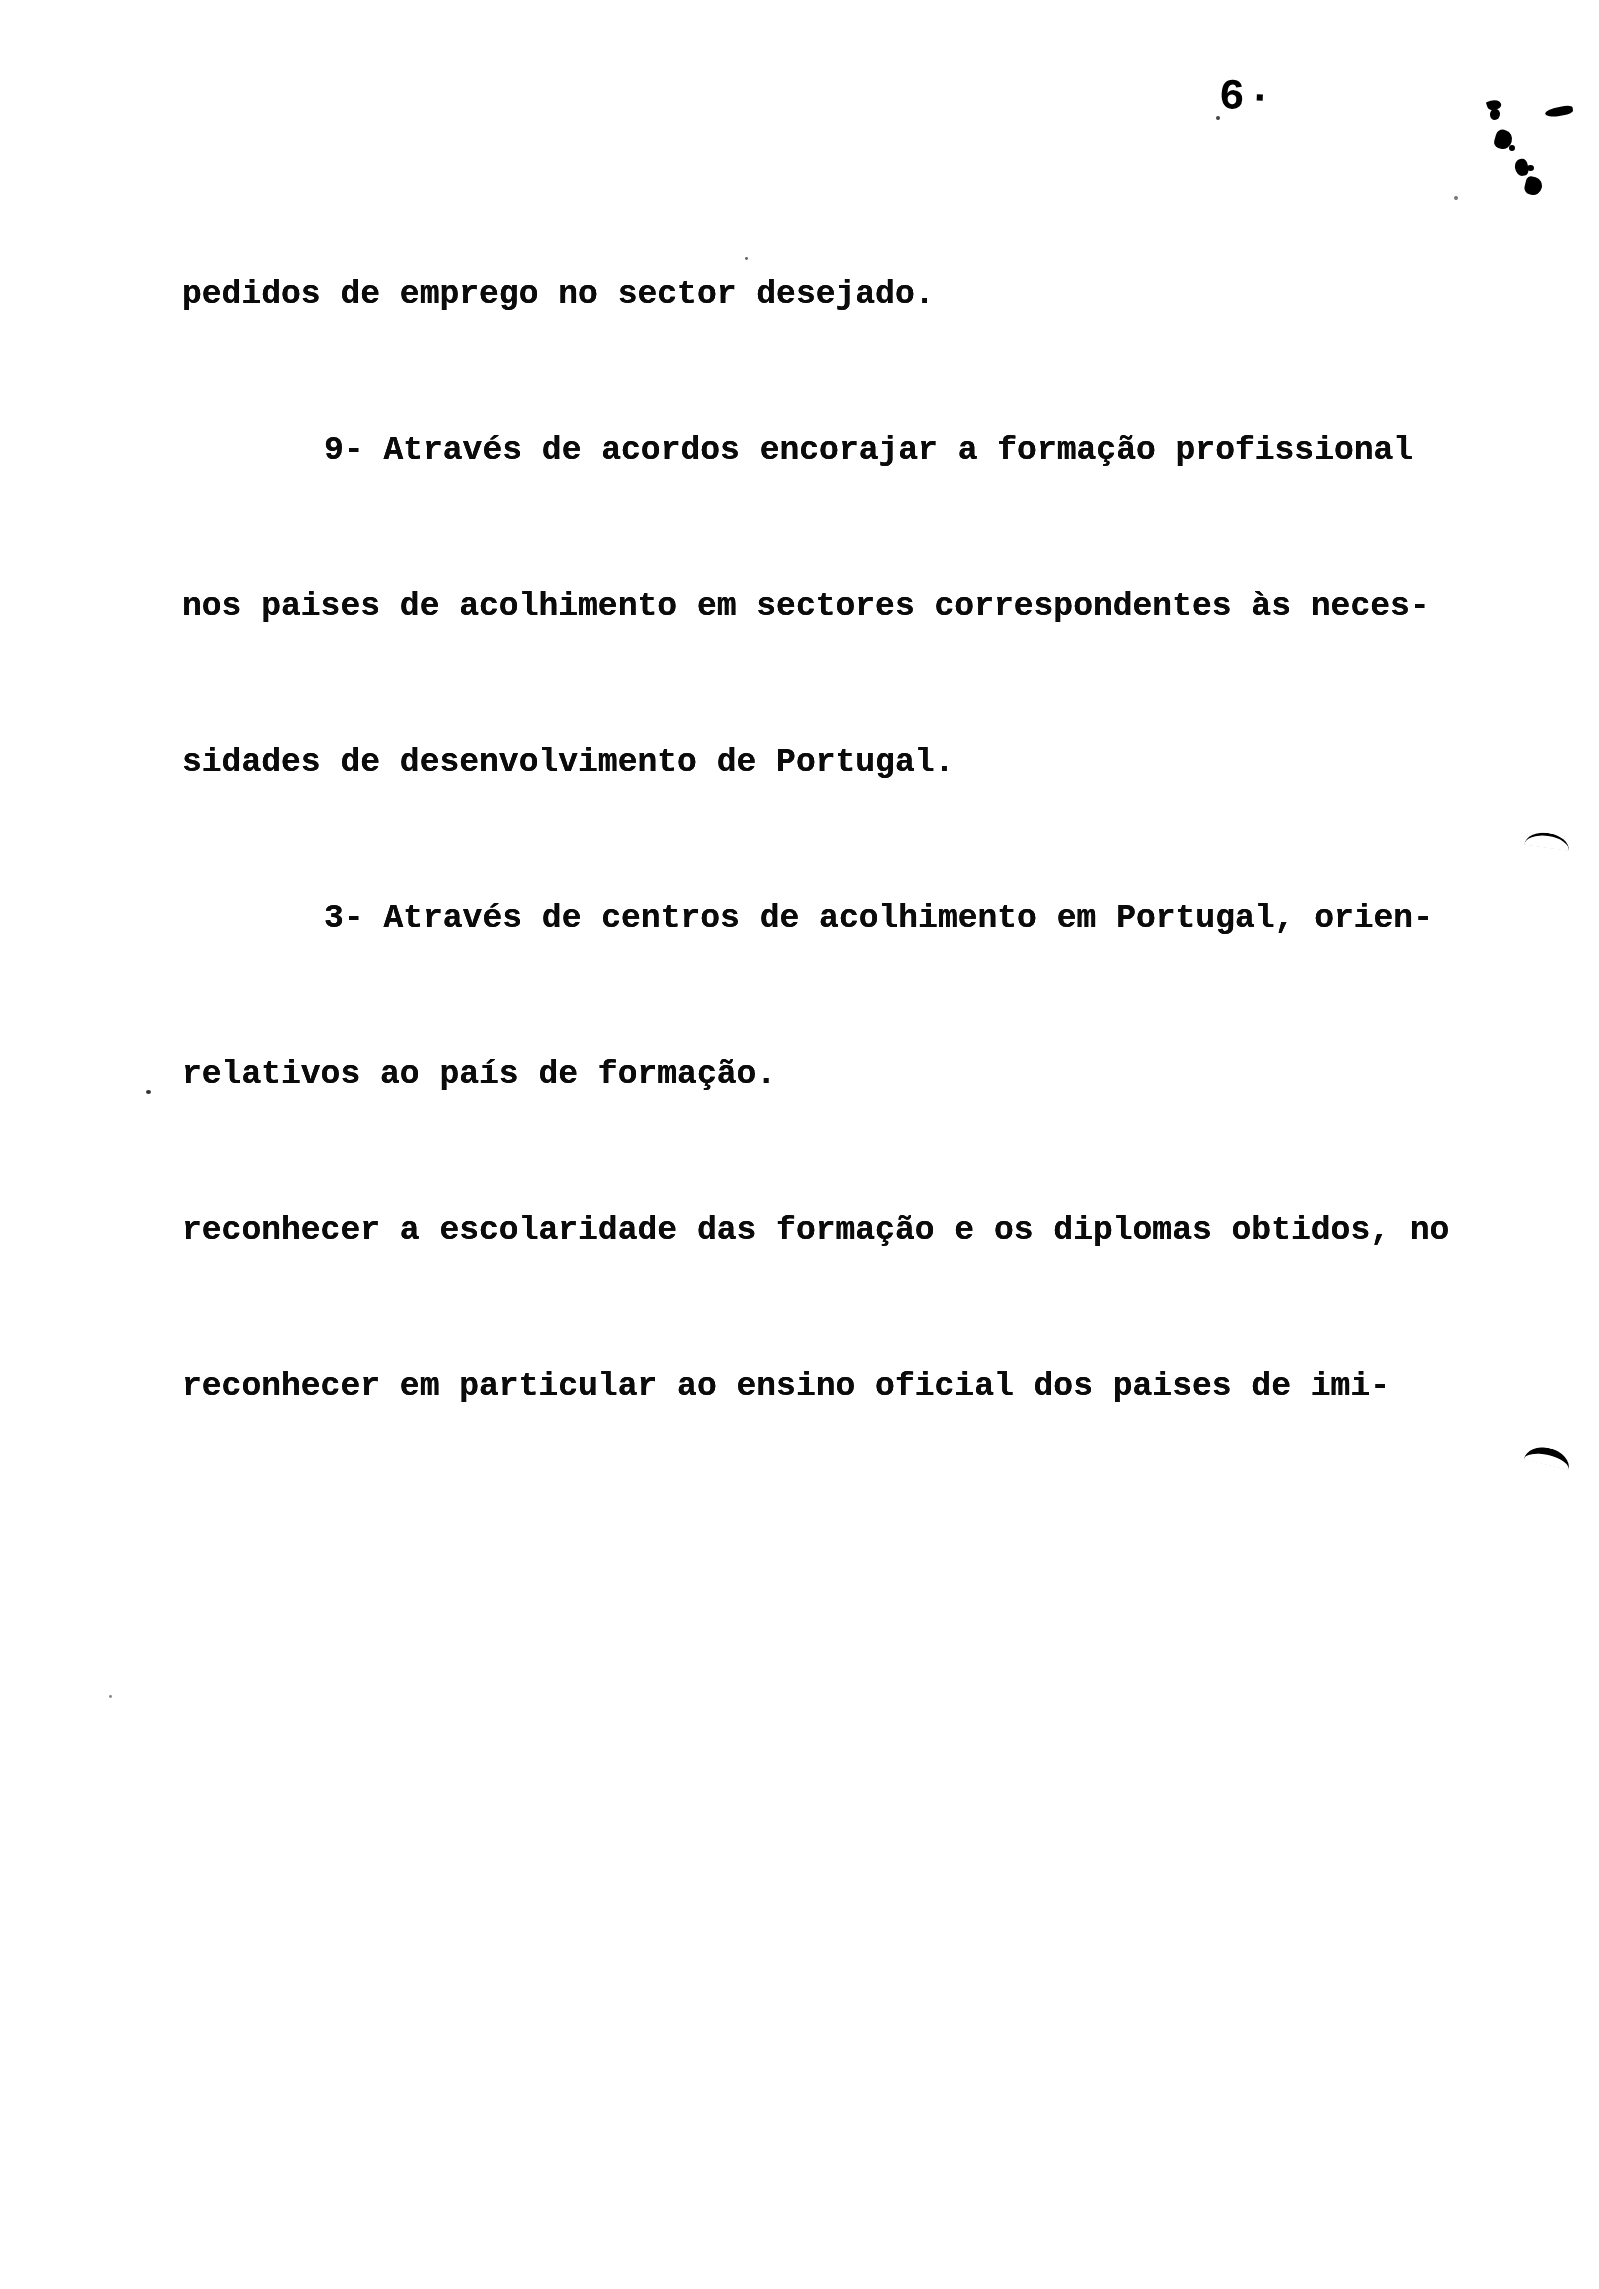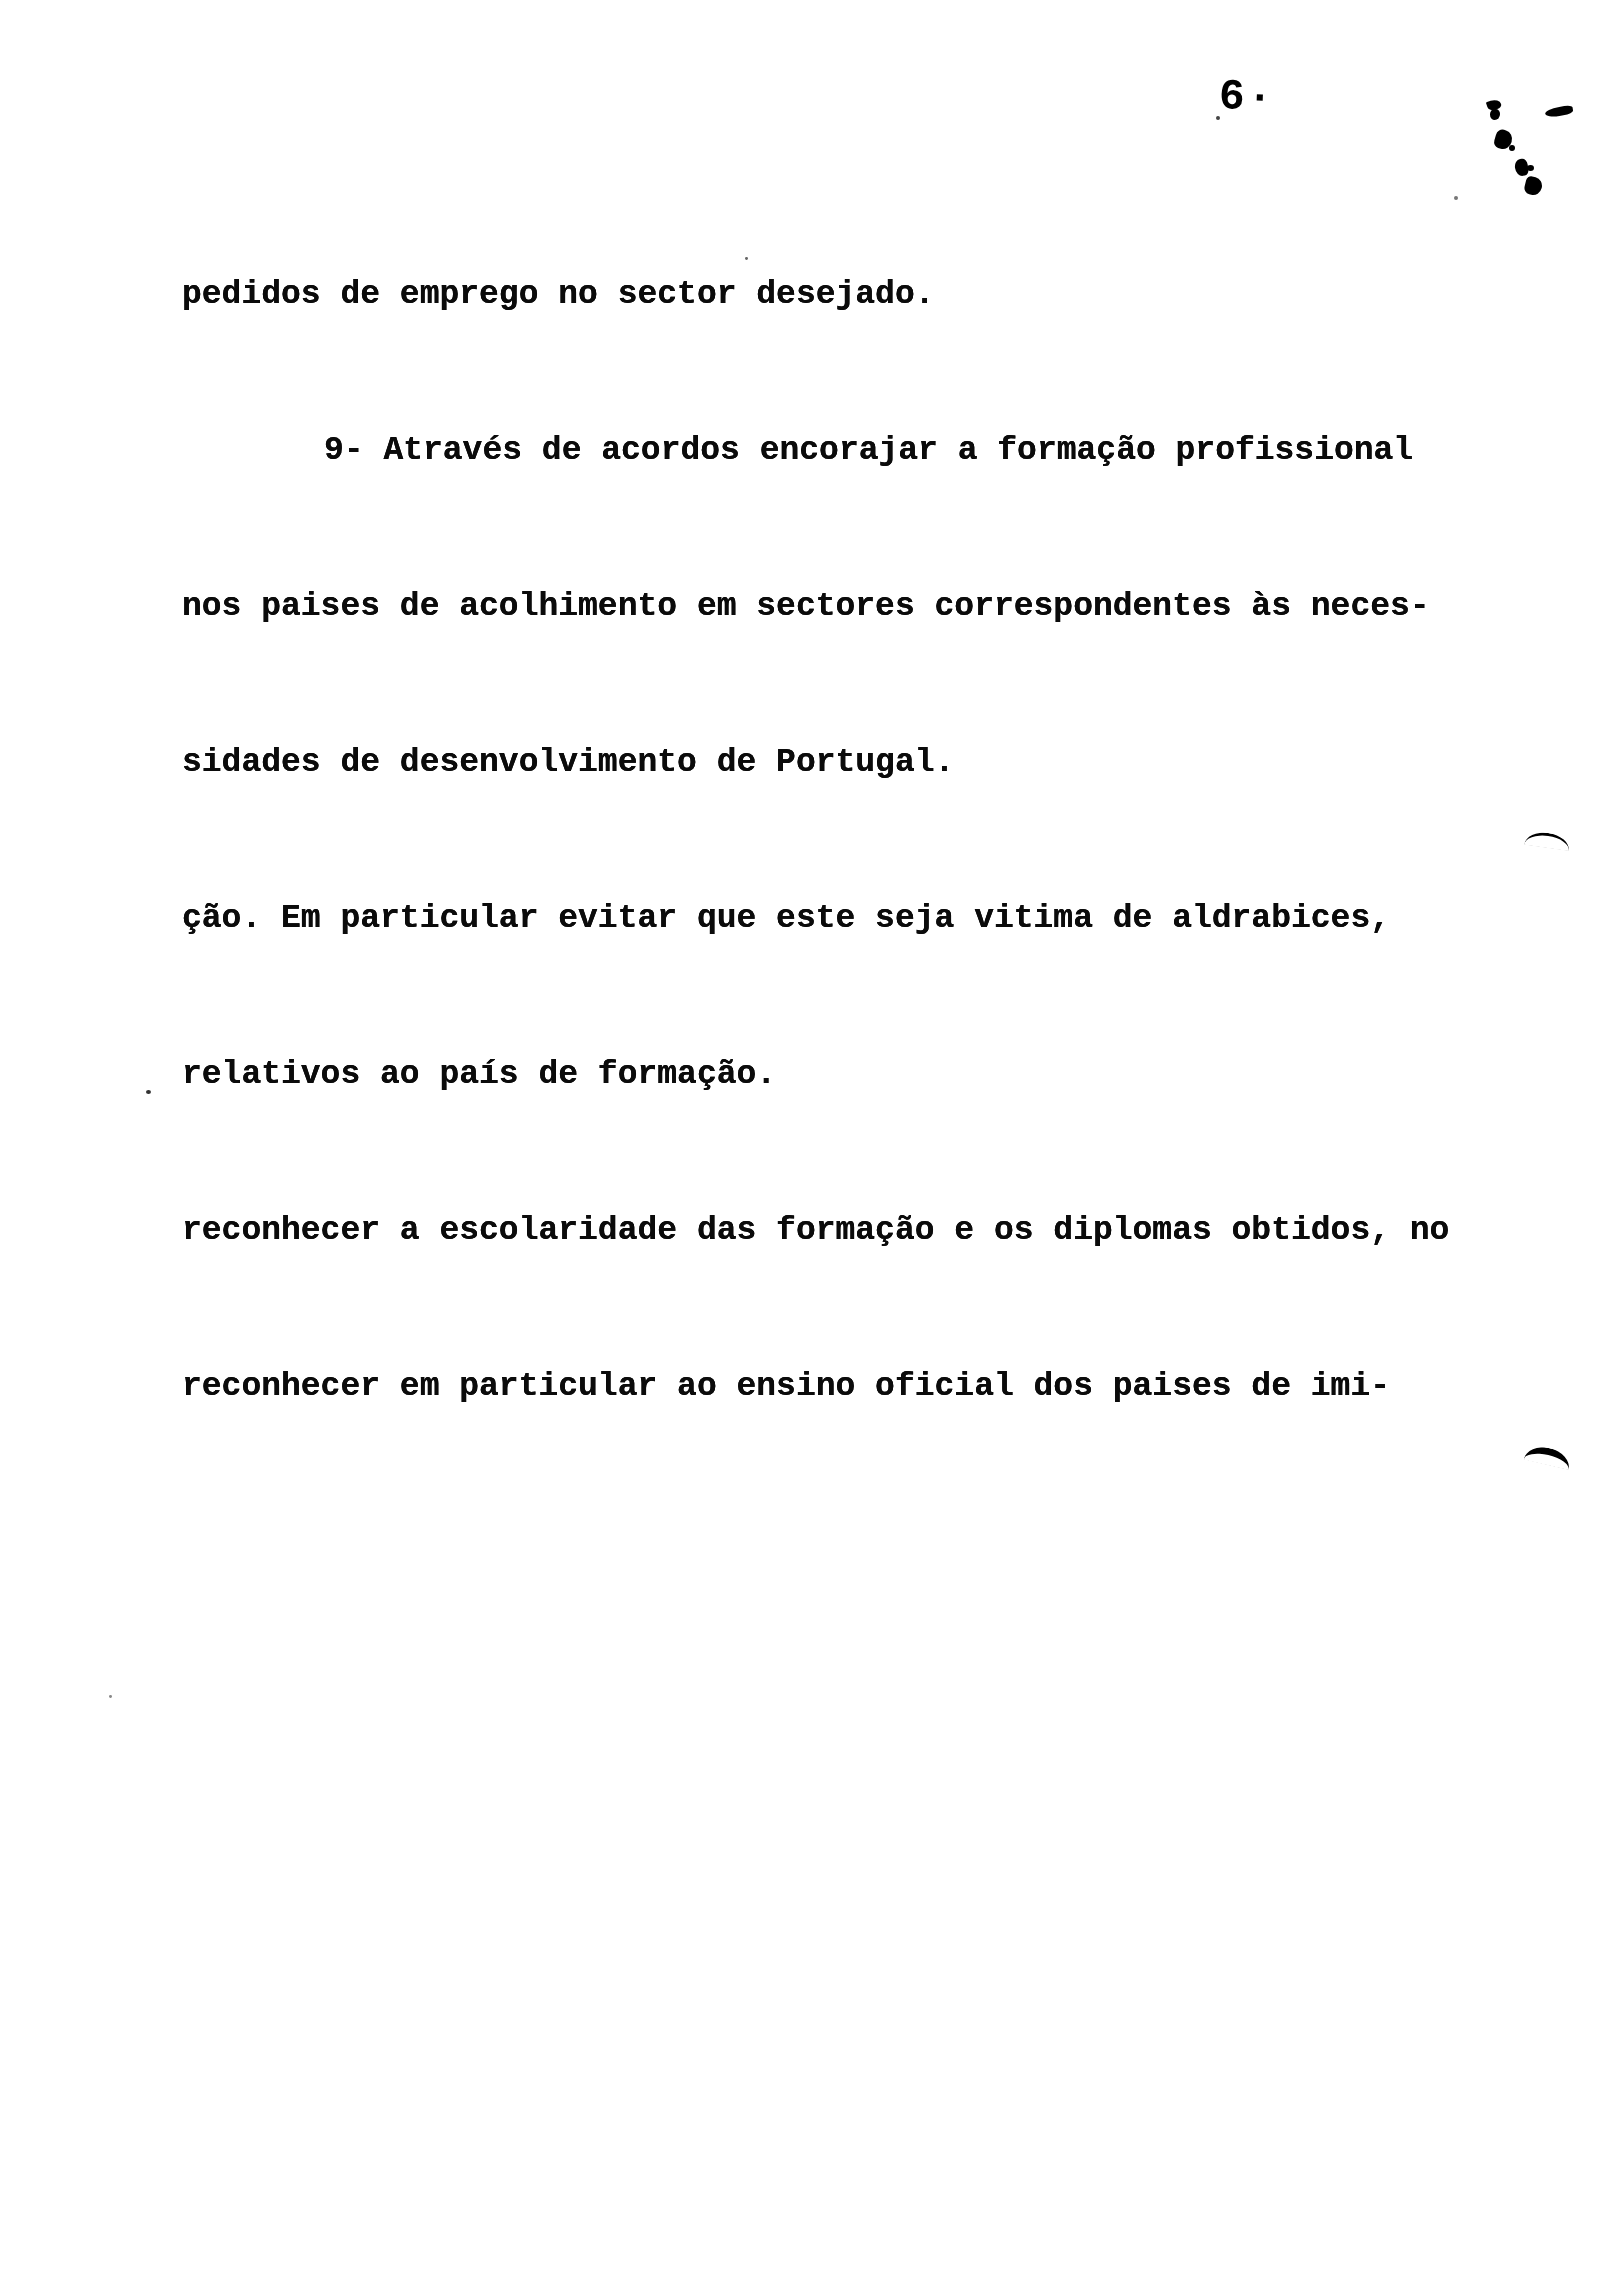--- a/index.html
+++ b/index.html
@@ -81,21 +81,21 @@
   <i class="speck sp2"></i>
   <i class="speck sp3"></i>
   <i class="speck sp4"></i>
   <i class="speck sp5"></i>
 
   <div class="doc">
     <div class="ln"><span>pedidos de emprego no sector desejado.</span></div>
     <div class="ln indent"><span>9- Através de acordos encorajar a formação profissional</span></div>
     <div class="ln"><span>nos paises de acolhimento em sectores correspondentes às neces-</span></div>
     <div class="ln"><span>sidades de desenvolvimento de Portugal.</span></div>
-    <div class="ln"><span>ção. Em particular evitar que este seja vitima de aldrabices,</span></div>
+    <div class="ln indent"><span>3- Através de centros de acolhimento em Portugal, orien-</span></div>
     <div class="ln"><span>relativos ao país de formação.</span></div>
     <div class="ln"><span>reconhecer a escolaridade das formação e os diplomas obtidos, no</span></div>
     <div class="ln"><span>reconhecer em particular ao ensino oficial dos paises de imi-</span></div>
     
     
     
     
     
     
     

